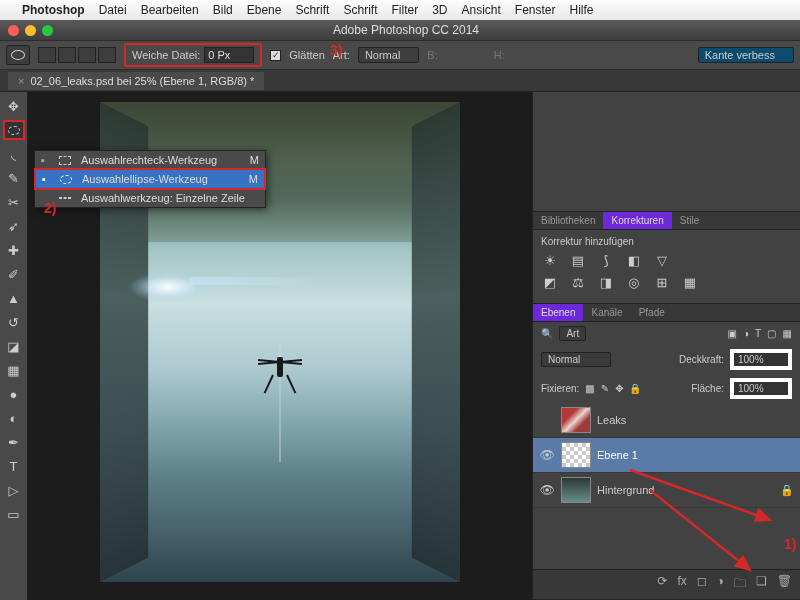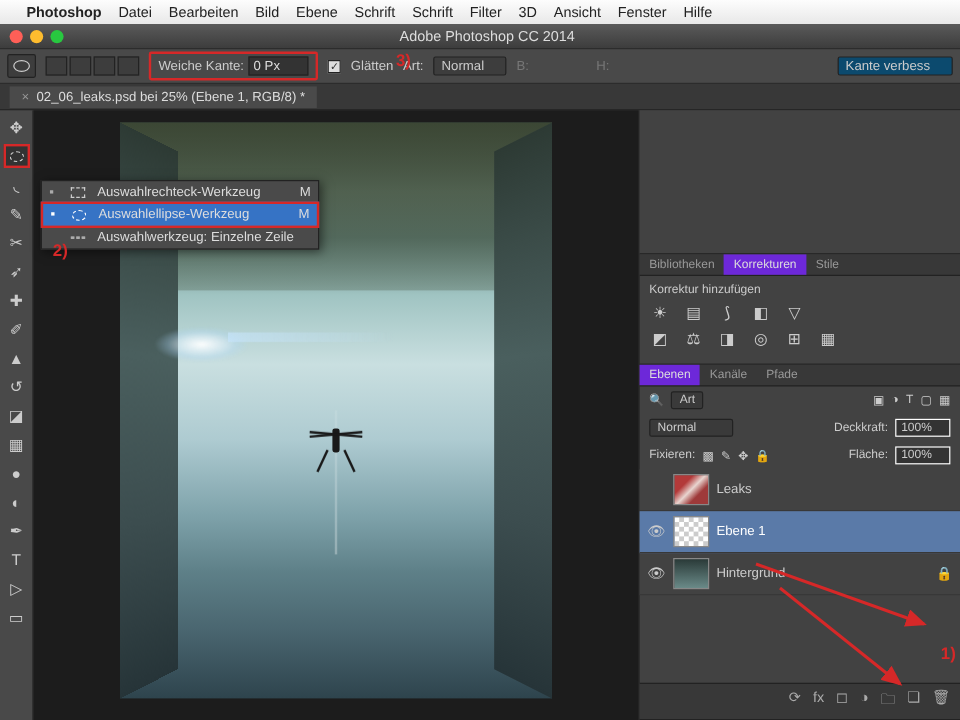--- a/index.html
+++ b/index.html
@@ -58,21 +58,21 @@
 .panel { border-bottom: 1px solid #222; }
 .panel-tabs { display: flex; background: #383838; border-bottom: 1px solid #222; }
 .panel-tabs span { padding: 3px 8px; color: #999; font-size: 10px; cursor: pointer; }
 .panel-tabs span.act { background: #6d28d9; color: #ddd; }
 .panel-body { padding: 6px 8px; }
 .adj-title { color: #ccc; font-size: 10px; margin-bottom: 6px; }
 .adj-row { display: flex; gap: 10px; margin-bottom: 6px; }
 .adj-row span { width: 18px; height: 16px; color: #ccc; font-size: 13px; text-align: center; }
 .layers-opts { display:flex; align-items:center; gap:6px; padding: 4px 8px; font-size:10px; flex-wrap: wrap; }
 .layers-opts .sel-f { background:#3a3a3a; border:1px solid #222; padding:1px 6px; border-radius:2px; }
-.pct-box { background:#333; border:1px solid #ffffff; padding:1px 4px; width:46px; display:inline-block; }
+.pct-box { background:#333; border:4px solid #ffffff; padding:1px 4px; width:62px; display:inline-block; }
 .layer-list { background: #424242; }
 .layer-row { display:flex; align-items:center; padding: 4px 6px; gap: 6px; border-bottom: 1px solid #383838; position: relative; }
 .layer-row.selected { background: #5a7aa8; color: #fff; }
 .eye { width: 16px; text-align:center; color:#ccc; font-size:12px; }
 .thumb { width: 30px; height: 26px; border: 1px solid #888; background: #333; position: relative; }
 .thumb.leaks { background: linear-gradient(135deg,#b33939 30%,#e8d5d0 50%,#9e3a3a 70%); }
 .thumb.checker { background: repeating-conic-gradient(#ccc 0 25%, #fff 0 50%) 0 0/8px 8px; }
 .thumb.bg { background: linear-gradient(#2a3a38,#6a8a88); }
 .layer-name { flex:1; font-size:11px; }
 .lock-ic { color:#aaa; font-size:11px; }
@@ -114,21 +114,21 @@
     <div class="tool-chip">
         <span class="ellipse-ic"></span>
       </div>
     <div class="mode-btns">
         <span></span>
         <span></span>
         <span></span>
         <span></span>
       </div>
     <div class="feather">
-      <span>Weiche Kante:</span>
+      <span>Weiche Datei:</span>
       <input value="0 Px" style="">
     </div>
     <span class="chk">✓</span>
     <span>Glätten</span>
     <span>Art:</span>
     <span class="select-field">Normal</span>
     <span class="dim-lbl">B:</span>
     <span style="width:40px"></span>
     <span class="dim-lbl">H:</span>
     <span style="flex:1"></span>

